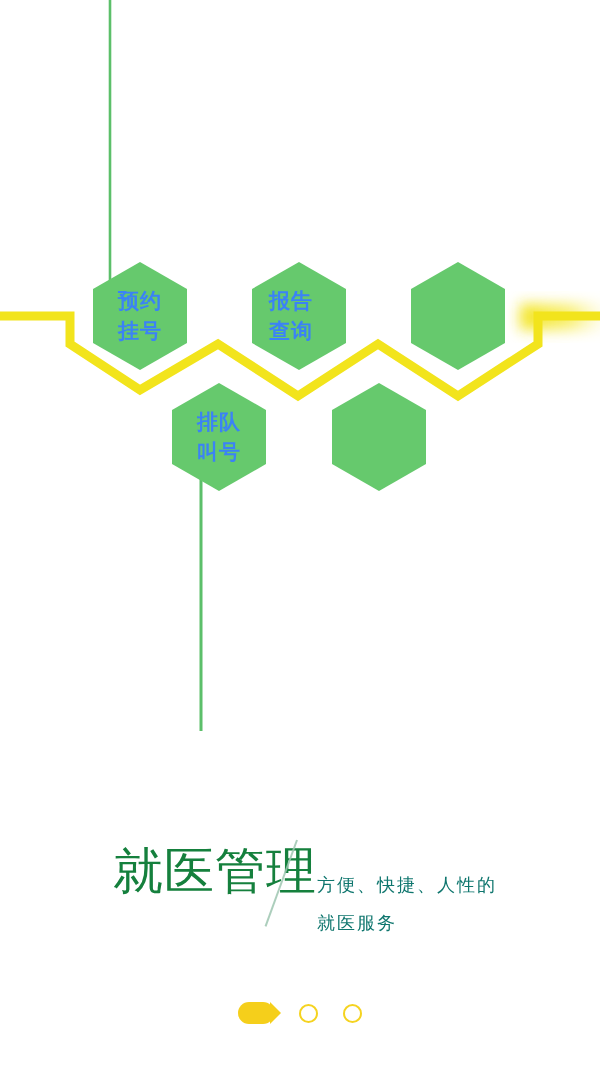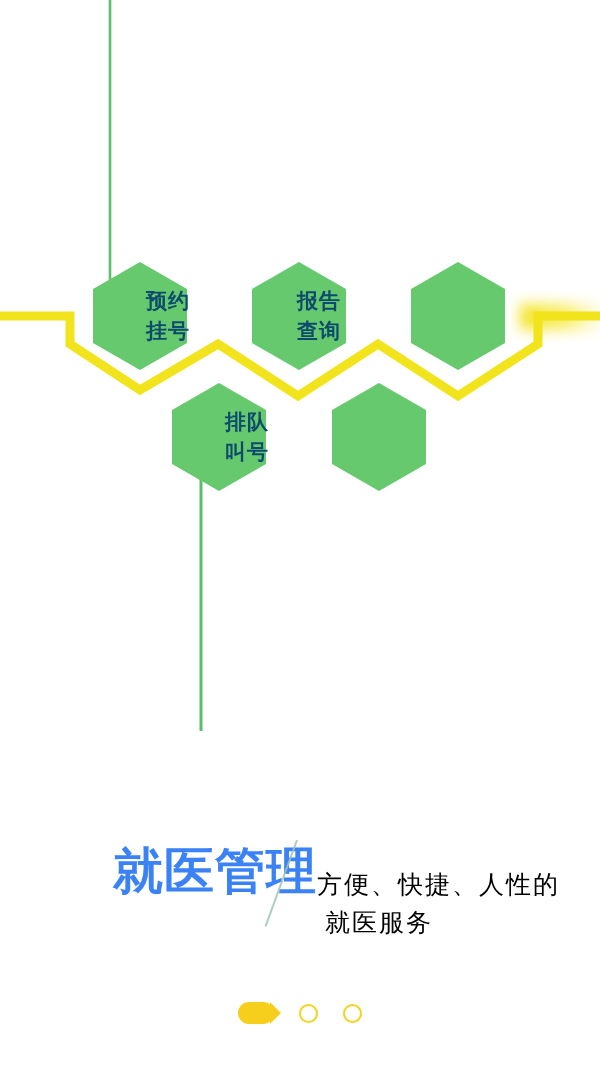--- a/index.html
+++ b/index.html
@@ -36,48 +36,48 @@
     width:600px;
     height:110px;
     pointer-events:none;
   }
   .caption-title {
     position:absolute;
     left:113px;
     top:0px;
     font-size:50px;
     line-height:58px;
-    font-weight:bold;
-    color:#3b82f6;
+    font-weight:normal;
+    color:#15803d;
     letter-spacing:1px;
     white-space:nowrap;
   }
   .caption-slash {
     position:absolute;
     left:296px;
     top:-2px;
     width:2px;
     height:92px;
     background:#9ec6b0;
     transform:rotate(20deg);
     transform-origin:top center;
     opacity:.85;
   }
   .caption-sub {
     position:absolute;
     left:317px;
     top:24px;
     width:270px;
-    font-size:25px;
+    font-size:18px;
     line-height:38px;
-    color:#000000;
+    color:#0f766e;
     letter-spacing:2px;
   }
   .caption-sub span { display:block; white-space:nowrap; }
-  .caption-sub .sub-line-2 { margin-left:8px; }
+  .caption-sub .sub-line-2 { margin-left:0px; }
 
   
   .pager {
     position:absolute;
     left:0;
     top:997px;
     width:600px;
     height:32px;
     display:flex;
     justify-content:center;
@@ -105,25 +105,25 @@
     transform:translateY(-50%);
     width:0; height:0;
     border-top:11px solid transparent;
     border-bottom:11px solid transparent;
     border-left:11px solid #f5cf1b;
   }
 
   
   .hex-label {
     position:absolute;
-    color:#0c4a6e;
+    color:#3b82f6;
     font-size:21px;
     line-height:30px;
     font-weight:bold;
-    text-align:right;
+    text-align:center;
     letter-spacing:1px;
     pointer-events:none;
     white-space:nowrap;
   }
 </style>
 </head>
 <body>
 
 <div id="stage">
 

